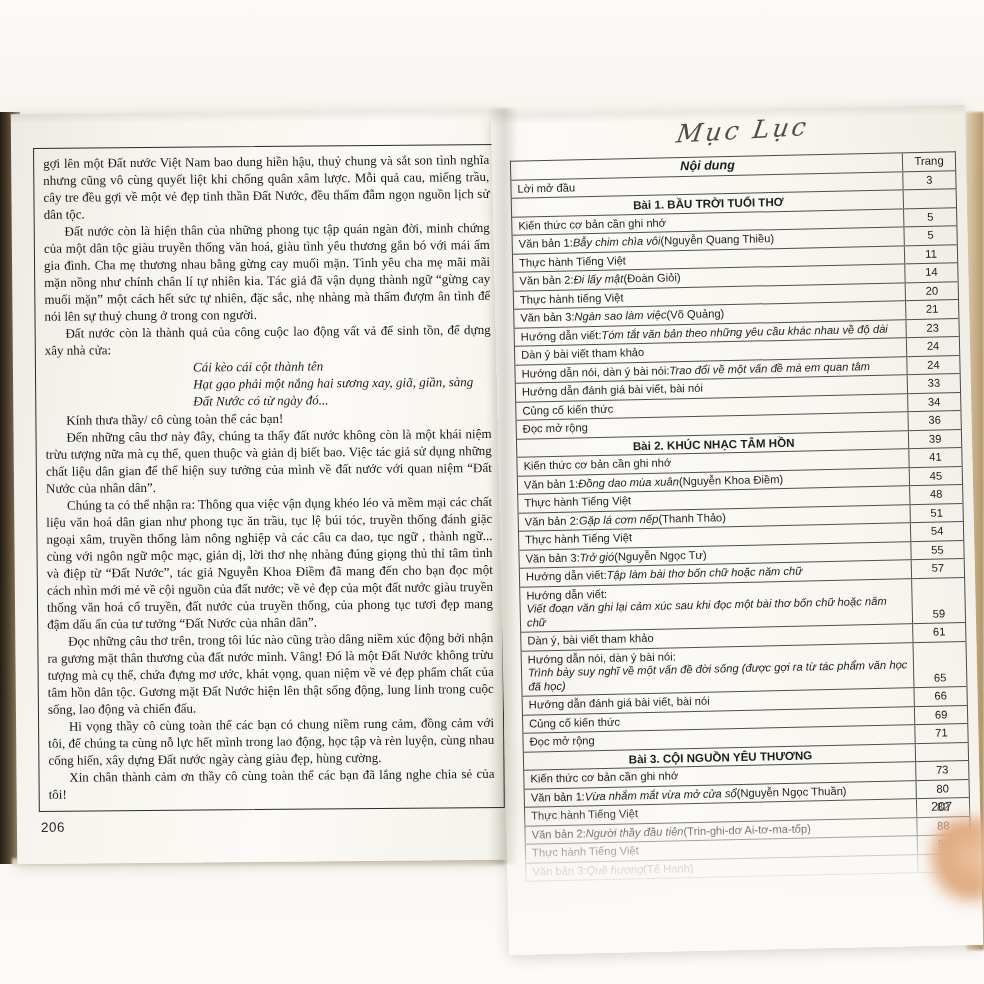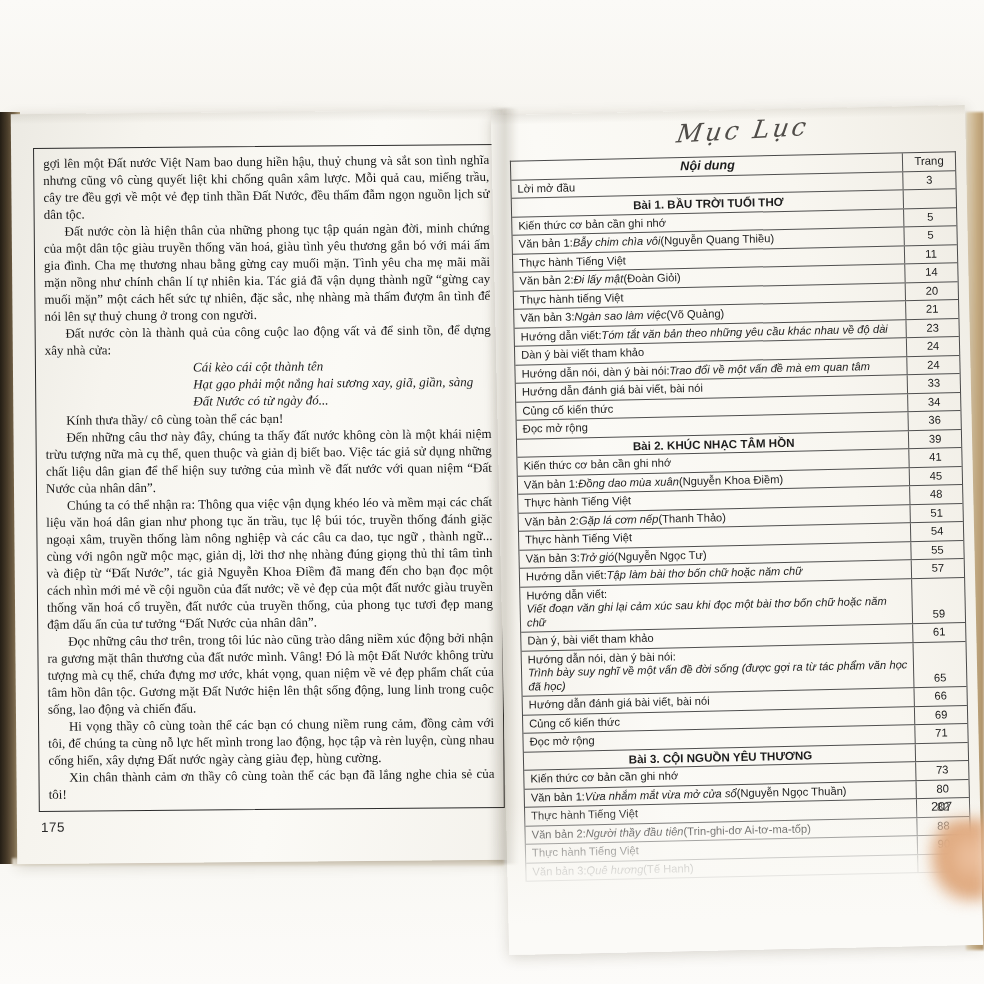--- a/index.html
+++ b/index.html
@@ -79,21 +79,21 @@
           <div>Hạt gạo phải một nắng hai sương xay, giã, giần, sàng</div>
           <div>Đất Nước có từ ngày đó...</div>
         </div>
         <div class="para ind">Kính thưa thầy/ cô cùng toàn thể các bạn!</div>
         <div class="para ind">Đến những câu thơ này đây, chúng ta thấy đất nước không còn là một khái niệm trừu tượng nữa mà cụ thể, quen thuộc và giản dị biết bao. Việc tác giả sử dụng những chất liệu dân gian để thể hiện suy tưởng của mình về đất nước với quan niệm “Đất Nước của nhân dân”.</div>
         <div class="para ind">Chúng ta có thể nhận ra: Thông qua việc vận dụng khéo léo và mềm mại các chất liệu văn hoá dân gian như phong tục ăn trầu, tục lệ búi tóc, truyền thống đánh giặc ngoại xâm, truyền thống làm nông nghiệp và các câu ca dao, tục ngữ , thành ngữ... cùng với ngôn ngữ mộc mạc, giản dị, lời thơ nhẹ nhàng đúng giọng thủ thỉ tâm tình và điệp từ “Đất Nước”, tác giả Nguyễn Khoa Điềm đã mang đến cho bạn đọc một cách nhìn mới mẻ về cội nguồn của đất nước; về vẻ đẹp của một đất nước giàu truyền thống văn hoá cổ truyền, đất nước của truyền thống, của phong tục tươi đẹp mang đậm dấu ấn của tư tưởng “Đất Nước của nhân dân”.</div>
         <div class="para ind">Đọc những câu thơ trên, trong tôi lúc nào cũng trào dâng niềm xúc động bởi nhận ra gương mặt thân thương của đất nước mình. Vâng! Đó là một Đất Nước không trừu tượng mà cụ thể, chứa đựng mơ ước, khát vọng, quan niệm về vẻ đẹp phẩm chất của tâm hồn dân tộc. Gương mặt Đất Nước hiện lên thật sống động, lung linh trong cuộc sống, lao động và chiến đấu.</div>
         <div class="para ind">Hi vọng thầy cô cùng toàn thể các bạn có chung niềm rung cảm, đồng cảm với tôi, để chúng ta cùng nỗ lực hết mình trong lao động, học tập và rèn luyện, cùng nhau cống hiến, xây dựng Đất nước ngày càng giàu đẹp, hùng cường.</div>
         <div class="para ind">Xin chân thành cảm ơn thầy cô cùng toàn thể các bạn đã lắng nghe chia sẻ của tôi!</div>
       </div>
-    <div class="folio-left">175</div>
+    <div class="folio-left">206</div>
   </div>
 
   <div class="gutter"></div>
 
   <div class="page page-right">
     <div class="page-shadow-top"></div>
     <div class="hand-title">Mục Lục</div>
 
     <div class="toc">
       <div class="trow thead">

